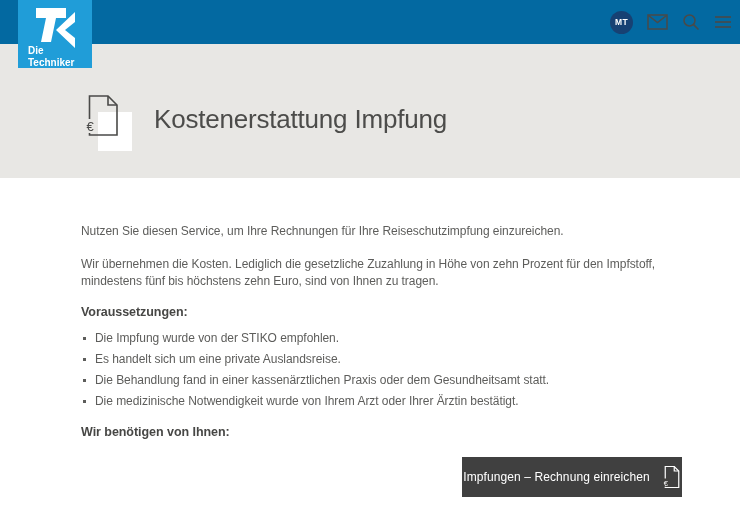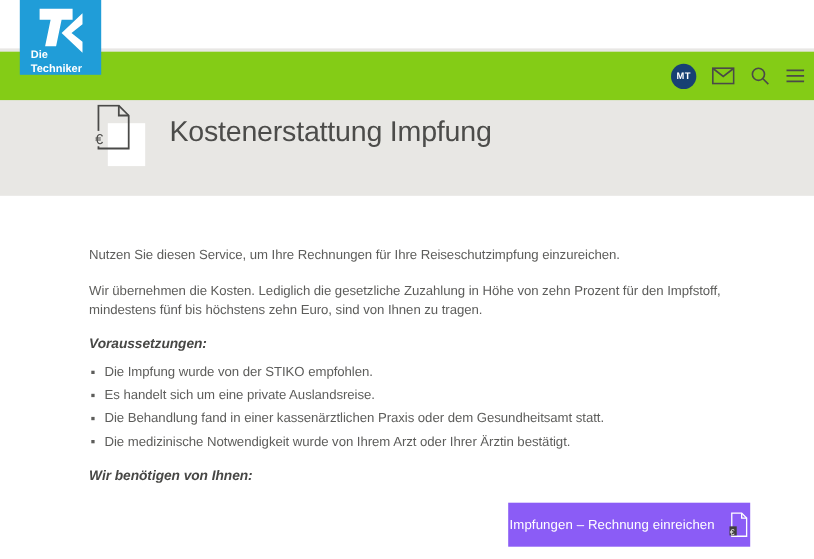--- a/index.html
+++ b/index.html
@@ -6,21 +6,21 @@
   html, body { width:740px; height:508px; }
   body {
     font-family:"Liberation Sans", sans-serif;
     background:#ffffff;
     position:relative;
     overflow:hidden;
     color:#5d5d5b;
   }
 
   
-  .topbar { position:absolute; top:0; left:0; right:0; height:44px; background:#84cc16; z-index:2;margin-top:47px; }
+  .topbar { position:absolute; top:0; left:0; right:0; height:44px; background:#0369a1; z-index:2; }
   .topbar-right { position:absolute; right:8px; top:0; height:44px; display:flex; align-items:center; gap:14px; }
   .avatar {
     width:23px; height:23px; border-radius:50%;
     background:#174173; color:#fff;
     font-size:8.5px; font-weight:bold; letter-spacing:.3px;
     display:flex; align-items:center; justify-content:center;
     cursor:pointer;
   }
   .icon-btn { display:flex; align-items:center; justify-content:center; color:#4a4a48; cursor:pointer; }
 
@@ -47,33 +47,33 @@
   
   .content {
     position:absolute; top:178px; left:0; right:0; bottom:0;
     padding:29px 60px 0 81px;
     font-size:12px; line-height:17px; letter-spacing:-.05px;
     color:#5d5d5b;
   }
   .content p { margin:16px 0 9px; max-width:618px; }
   .content h3 {
     font-size:12.5px; font-weight:bold; color:#474745;
-    margin:14px 0 9px; letter-spacing:-.05px;font-style:italic;
+    margin:14px 0 9px; letter-spacing:-.05px;
   }
   .content ul { list-style:none; margin:0 0 5px; }
   .content li { position:relative; padding-left:14px; margin-bottom:4px; max-width:618px; }
   .content li::before {
     content:""; position:absolute; left:2px; top:7px;
     width:3px; height:3px; background:#5d5d5b;
   }
 
   
   .cta {
     position:absolute; left:462px; top:457px; width:220px; height:40px;
-    background:#8b5cf6; border:none; color:#fff;
+    background:#404040; border:none; color:#fff;
     font-family:"Liberation Sans", sans-serif; font-size:12px; letter-spacing:.1px;
     display:flex; align-items:center; justify-content:center; gap:13px;
     cursor:pointer;
   }
   .cta-icon { width:18px; height:24px; display:block; }
 </style>
 </head>
 <body>
 
 <div class="topbar">

